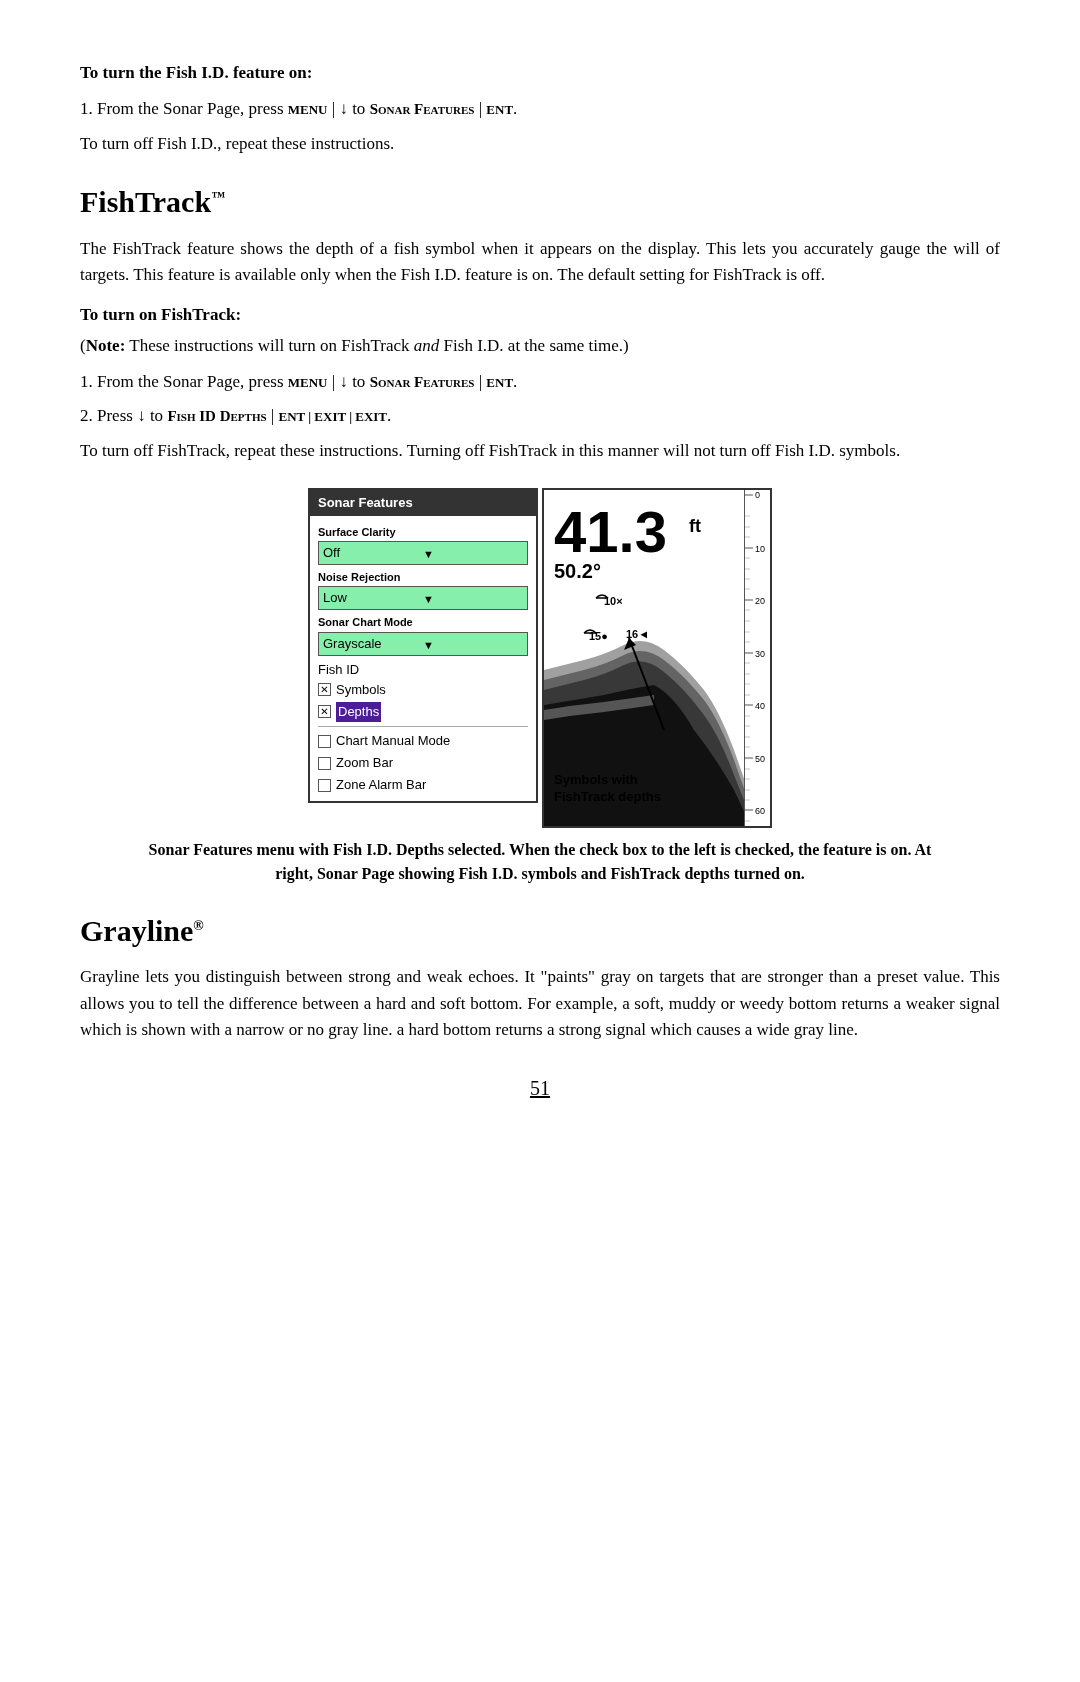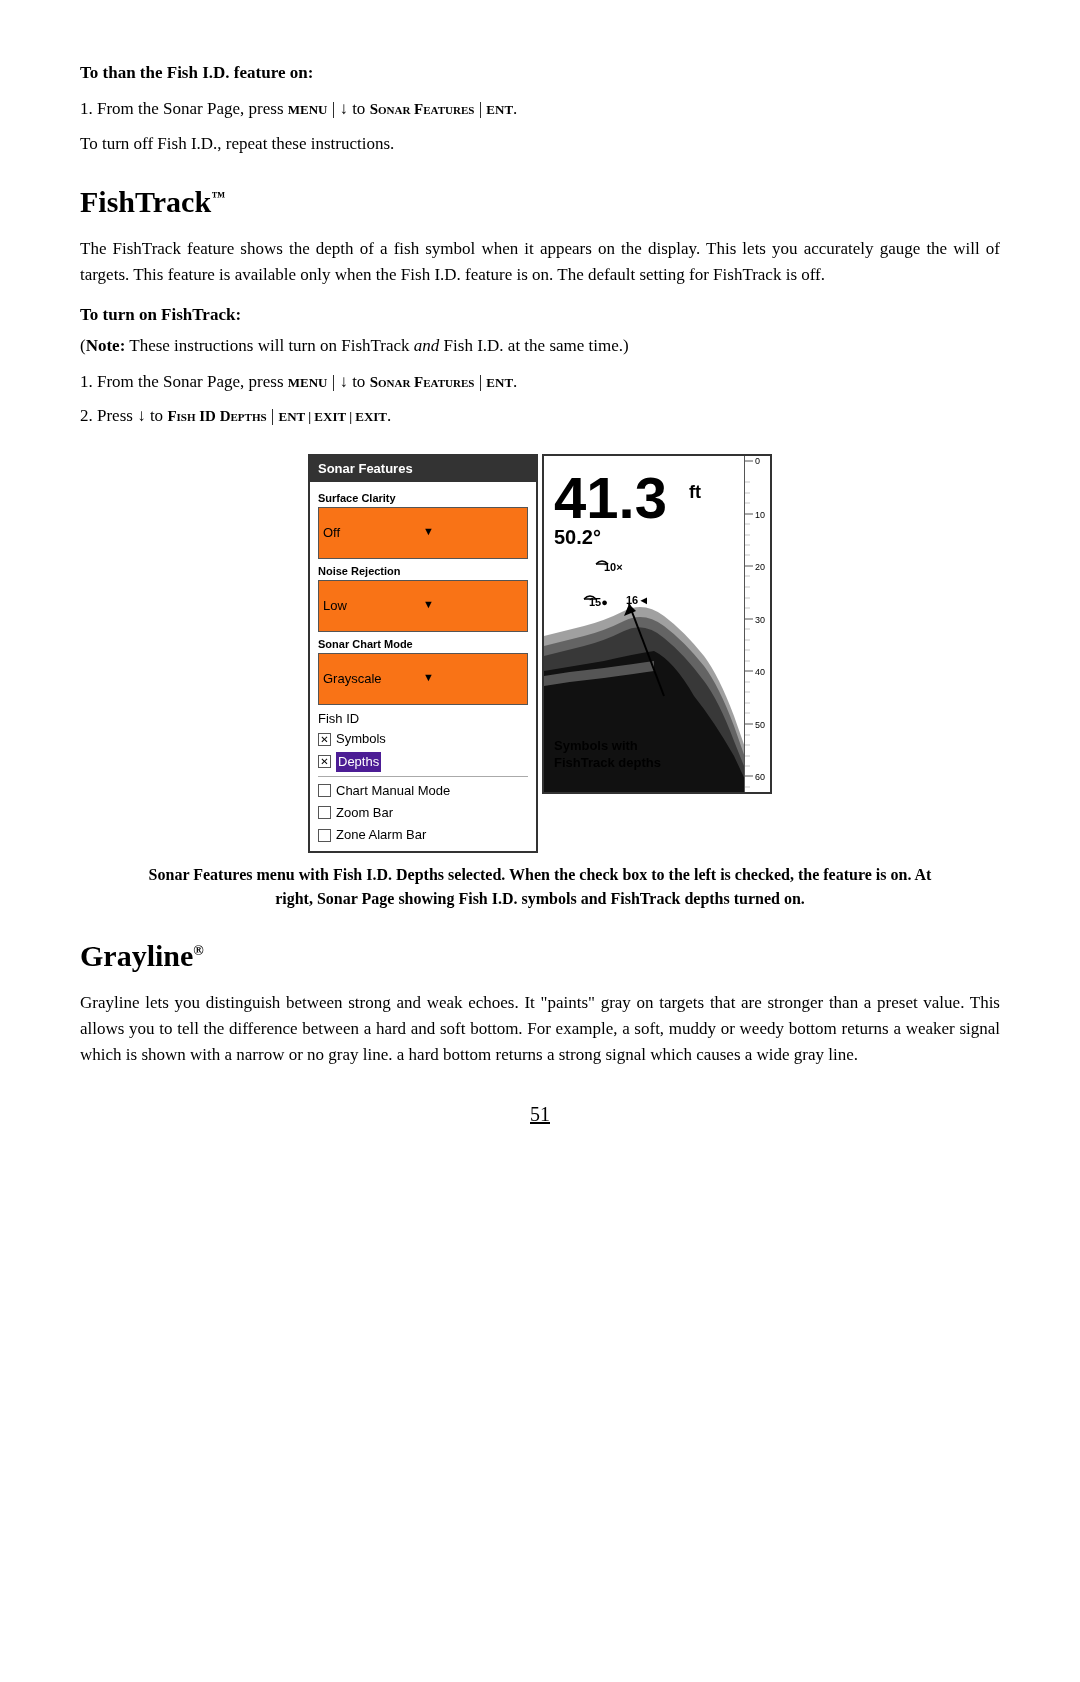--- a/index.html
+++ b/index.html
@@ -50,26 +50,26 @@
     .sonar-menu-body {
       padding: 4px 8px;
     }
     .menu-label {
       font-weight: bold;
       margin-top: 4px;
       font-size: 11px;
     }
     .menu-select {
       display: flex;
-      align-items: flex-start;
+      align-items: flex-end;
       border: 1px solid #555;
-      padding: 15px 4px;
+      padding: 1px 4px;
       margin-bottom: 3px;
       font-size: 13px;
-      background: #f97316;
+      background: #86efac;
     }
     .menu-select span { flex: 1; }
     .menu-select .arrow { font-size: 11px; }
     .fish-id-section { margin-top: 4px; }
     .fish-id-label { font-weight: normal; margin-bottom: 0; font-size: 13px; }
     .checkbox-row {
       display: flex;
       align-items: center;
       gap: 5px;
       font-size: 13px;
@@ -149,21 +149,21 @@
     
     .tm { font-size: 14px; vertical-align: super; }
 
     
     .reg { font-size: 14px; vertical-align: super; }
   </style>
 </head>
 <body>
 
 <div class="section">
-  <p class="bold-heading">To than the Fish I.D. feature on:</p>
+  <p class="bold-heading">To turn the Fish I.D. feature on:</p>
   <p class="step">
     <span>1. From the Sonar Page, press</span>
     <span class="menu-key"> MENU</span> |
     <span>↓ to</span>
     <span class="small-caps"> Sonar Features</span> |
     <span class="menu-key">ENT</span>.
   </p>
   <p>To turn off Fish I.D., repeat these instructions.</p>
 </div>
 
@@ -179,20 +179,21 @@
     <span class="menu-key"> MENU</span> |
     <span>↓ to</span>
     <span class="small-caps"> Sonar Features</span> |
     <span class="menu-key">ENT</span>.
   </p>
   <p class="step">
     <span>2. Press ↓ to</span>
     <span class="small-caps"> Fish ID Depths</span> |
     <span class="menu-key">ENT | EXIT | EXIT</span>.
   </p>
+  <p>To turn off FishTrack, repeat these instructions. Turning off FishTrack in this manner will not turn off Fish I.D. symbols.</p>
 </div>
 
 <div class="figure-container">
 
   <div class="sonar-menu">
     <div class="sonar-menu-title">Sonar Features</div>
     <div class="sonar-menu-body">
       <div class="menu-label">Surface Clarity</div>
       <div class="menu-select">
         <span>Off</span>

